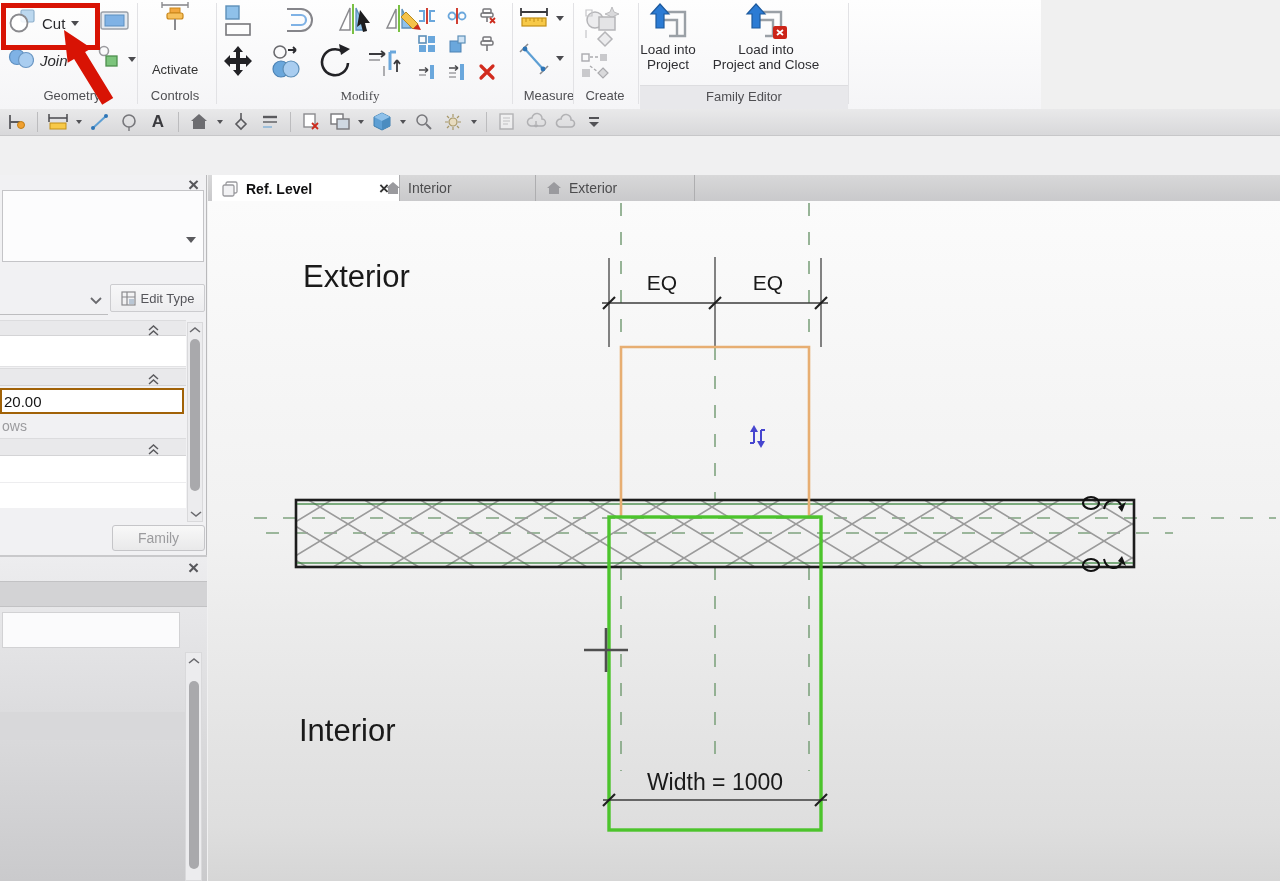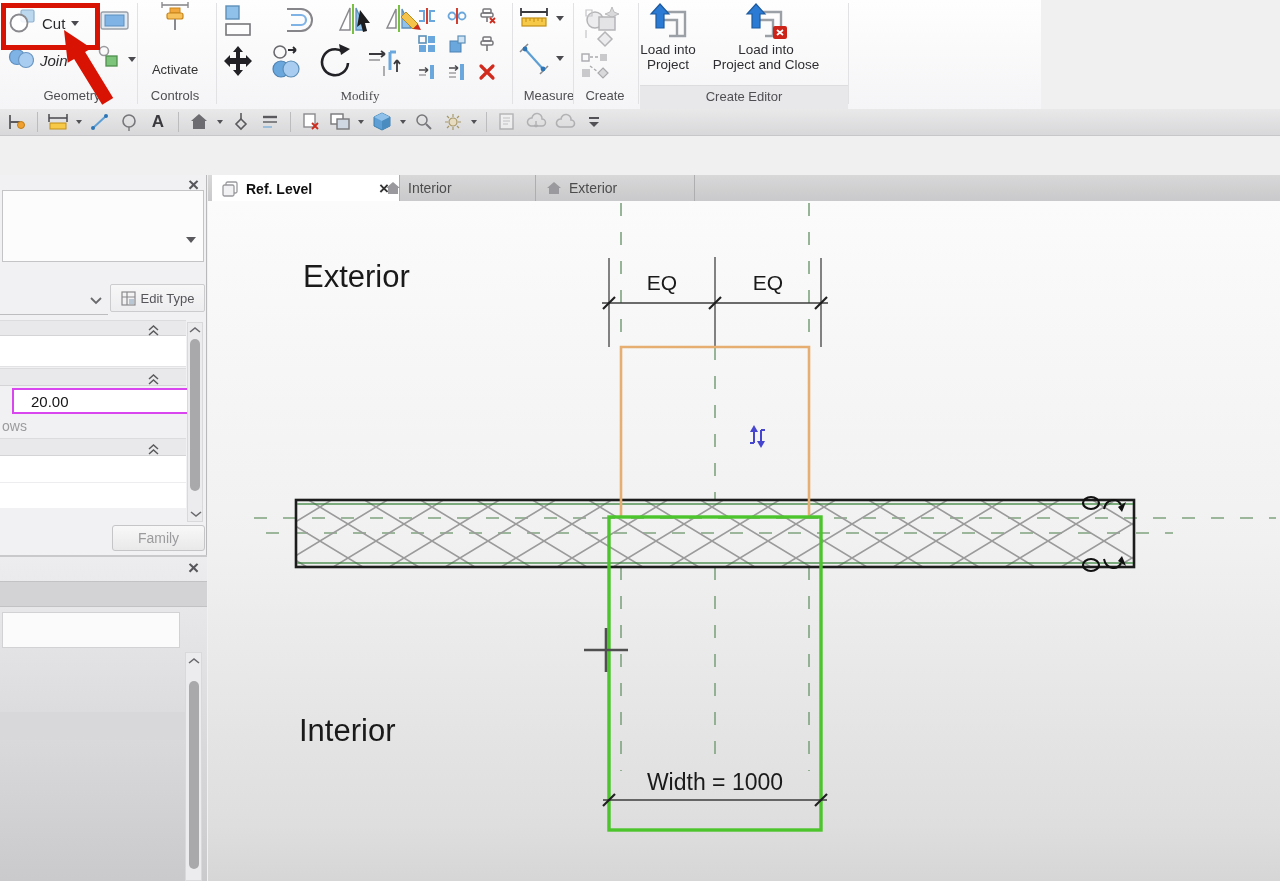--- a/index.html
+++ b/index.html
@@ -46,21 +46,21 @@
   .sb-abs{position:absolute;box-sizing:border-box;}
   .closex{font-size:19px;line-height:16px;color:#58585c;font-weight:bold;}
   .sec-bar{background:#e9e9eb;border-top:1px solid #dcdcde;border-bottom:1px solid #d4d4d6;}
   .chev2{position:absolute;right:26px;top:2px;}
   .scroll{background:#ececee;border:1px solid #d9d9db;}
   .thumb{position:absolute;left:2px;width:10px;background:#a9a9ac;border-radius:6px;}
   .btn-apply{background:linear-gradient(#f8f8f8,#e9e9ea);border:1px solid #c5c5c8;border-radius:3px;
              color:#9b9b9e;font-size:14px;display:flex;align-items:center;justify-content:center;}
   .btn-edittype{background:linear-gradient(#f7f7f8,#ededef);border:1px solid #cccccf;border-radius:2px;
              color:#55555a;font-size:13px;display:flex;align-items:center;justify-content:center;gap:5px;}
-  .value-input{background:#fff;border:2px solid #d946ef;font-size:15px;color:#141414;display:flex;align-items:center;padding-left:17px;margin-left:12px;}
+  .value-input{background:#fff;border:2px solid #a16207;font-size:15px;color:#141414;display:flex;align-items:center;padding-left:2px;}
 
   
   .tabbar{position:absolute;left:208px;top:38px;right:0;height:26px;background:linear-gradient(#d8d8d9,#c9c9cb);border-bottom:1px solid #bebec0;}
   .tab{position:absolute;top:0;height:26px;display:flex;align-items:center;gap:7px;padding:0 10px;
        font-size:14px;color:#4c4c4e;border-right:1px solid #aeaeb0;box-sizing:border-box;}
   .tab.active{background:#fff;color:#0f0f10;font-weight:bold;height:27px;}
   .tabx{margin-left:auto;font-size:17px;color:#333;font-weight:bold;line-height:14px;}
 
   
   .canvas{position:absolute;left:208px;top:64px;width:1072px;height:680px;
@@ -314,21 +314,21 @@
   <div class="fe-btn" style="left:707px;">
     <svg width="46" height="38" viewBox="0 0 46 38">
       <path d="M14 10h24v24H22M14 18h16v16" fill="none" stroke="#9aa0a6" stroke-width="2.4"></path>
       <polygon points="13,2 22,12 17,12 17,26 9,26 9,12 4,12" fill="#2b7bd4" stroke="#1d5a9e" stroke-width="1.2"></polygon>
       <rect x="30" y="24" width="14" height="13" rx="2" fill="#cc2418"></rect>
       <path d="M34 28l6 5m0-5l-6 5" stroke="#fff" stroke-width="1.8"></path>
     </svg>
     <div>Load into</div>
     <div>Project and Close</div>
   </div>
-  <div class="panel-label" style="left:744px;top:89px;">Create Editor</div>
+  <div class="panel-label" style="left:744px;top:89px;">Family Editor</div>
   <div class="vsep" style="left:848px;"></div>
 
   <div class="red-box"></div>
   <svg class="red-overlay" width="140" height="115" viewBox="0 0 140 115">
     <polygon points="64,30 91.5,48.2 85.1,52.1 113.2,98 102.2,104.8 74.1,58.9 67.7,62.8" fill="var(--highlight-red)"></polygon>
   </svg>
 </div>
 
 <div class="toolbar2">
   <span class="t2i">

